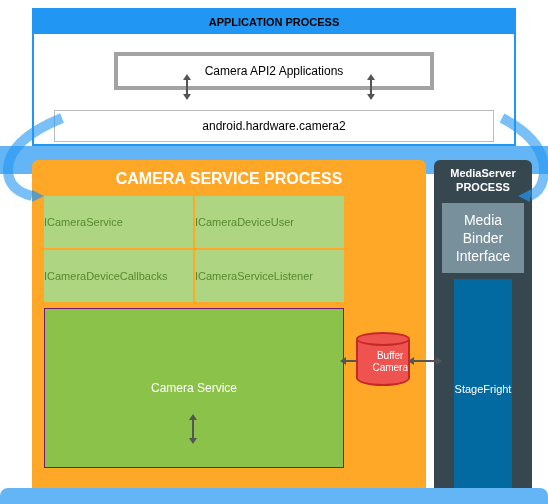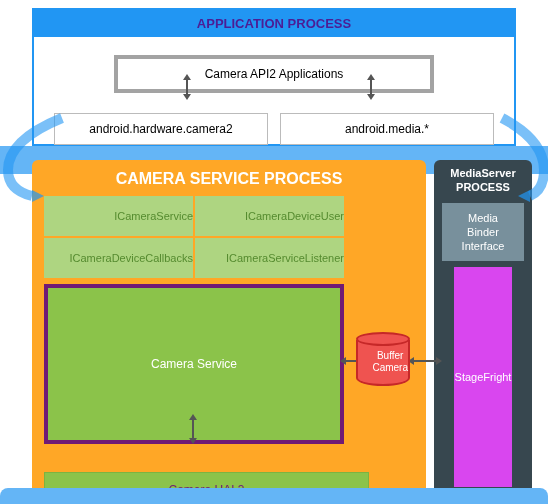--- a/index.html
+++ b/index.html
@@ -4,22 +4,22 @@
 <style>
 * { box-sizing: border-box; margin: 0; padding: 0; }
 body { font-family: Arial, Helvetica, sans-serif; background: #fff; }
 .canvas { position: relative; width: 548px; height: 504px; }
 
 .app-process {
   position: absolute; left: 32px; top: 8px; width: 484px; height: 138px;
   border: 2px solid #2196f3; background: #fff;
 }
 .app-process-header {
-  background: #2196f3; color: #4c1d95; text-align: center;
-  font-size: 13px; font-weight: bold; padding: 6px 0;
+  background: #2196f3; color: #000000; text-align: center;
+  font-size: 11px; font-weight: bold; padding: 6px 0;
 }
 .app-process-body { padding: 18px 20px 10px; position: relative; }
 
 .camera-apps {
   border: 4px solid #a3a3a3; text-align: center; font-size: 12px;
   padding: 8px 0; margin: 0 auto 20px; width: 320px;
 }
 .api-row { display: flex; justify-content: space-between; gap: 12px; }
 .api-box {
   border: 1px solid #bbb; text-align: center; font-size: 12px;
@@ -43,51 +43,51 @@
   color: #fff; font-size: 16px; font-weight: bold; text-align: center;
   padding: 10px 0 8px;
 }
 .csp-body { padding: 0 12px; position: relative; }
 
 .aidl-grid {
   display: grid; grid-template-columns: 1fr 1fr; gap: 2px; margin-bottom: 6px;
   width: 300px;
 }
 .aidl-cell {
-  background: #aed581; color: #558b2f; font-size: 11px; text-align: right;
-  padding: 14px 0;
+  background: #aed581; color: #558b2f; font-size: 11px; text-align: left;
+  padding: 20px 0;
 }
 
 .camera-service-box {
-  background: #8bc34a; border: 4px solid #701a75; color: #fff;
+  background: #8bc34a; border: 1px solid #701a75; color: #fff;
   font-size: 12px; text-align: center;
   width: 300px; height: 160px; display: flex;
   align-items: center; justify-content: center; margin-bottom: 28px;
 }
 
 .camera-hal3 {
   background: #8bc34a; border: 1px solid #7cb342; color: #701a75;
   font-size: 12px; text-align: center;
   width: 325px; padding: 10px 0;
 }
 
 .mediaserver-process {
   position: absolute; left: 434px; top: 160px; width: 98px; height: 336px;
   background: #37474f; border-radius: 6px;
 }
 .msp-header {
   color: #fff; font-size: 11px; font-weight: bold; text-align: center;
   padding: 6px 0 8px; line-height: 1.3;
 }
 .media-binder {
-  background: #78909c; color: #fff; font-size: 11px; text-align: center;
+  background: #78909c; color: #fff; font-size: 14px; text-align: center;
   margin: 0 8px 6px; padding: 8px 4px; line-height: 1.3;
 }
 .stagefright {
-  background: #d946ef; color: #fff; font-size: 11px; text-align: center;
+  background: #0369a1; color: #fff; font-size: 11px; text-align: center;
   margin: 0 20px 8px; height: 220px; display: flex;
   align-items: center; justify-content: center;
 }
 
 .buffer-queue {
   position: absolute; left: 356px; top: 332px; width: 54px; height: 58px;
   z-index: 10;
 }
 .bq-lid {
   width: 54px; height: 14px; background: #ef5350;
@@ -144,21 +144,20 @@
 <div class="canvas">
 
   <div class="blue-band"></div>
 
   <div class="app-process">
     <div class="app-process-header">APPLICATION PROCESS</div>
     <div class="app-process-body">
       <div class="camera-apps">Camera API2 Applications</div>
       <div class="api-row">
         <div class="api-box">android.hardware.camera2</div>
-        <div class="api-box">android.media.*</div>
       </div>
     </div>
   </div>
 
   <div class="arrow arrow-v" style="left:186px; top:80px; height:14px;"></div>
   <div class="arrow arrow-v" style="left:370px; top:80px; height:14px;"></div>
 
   <svg class="curve-connector" width="548" height="504" style="left:0;top:0;">
     <path d="M 62 118 Q 8 140 8 170 Q 8 190 32 196" fill="none" stroke="#2196f3" stroke-width="10" opacity="0.6"></path>
     <path d="M 502 118 Q 544 140 544 170 Q 544 190 530 196" fill="none" stroke="#2196f3" stroke-width="10" opacity="0.6"></path>

